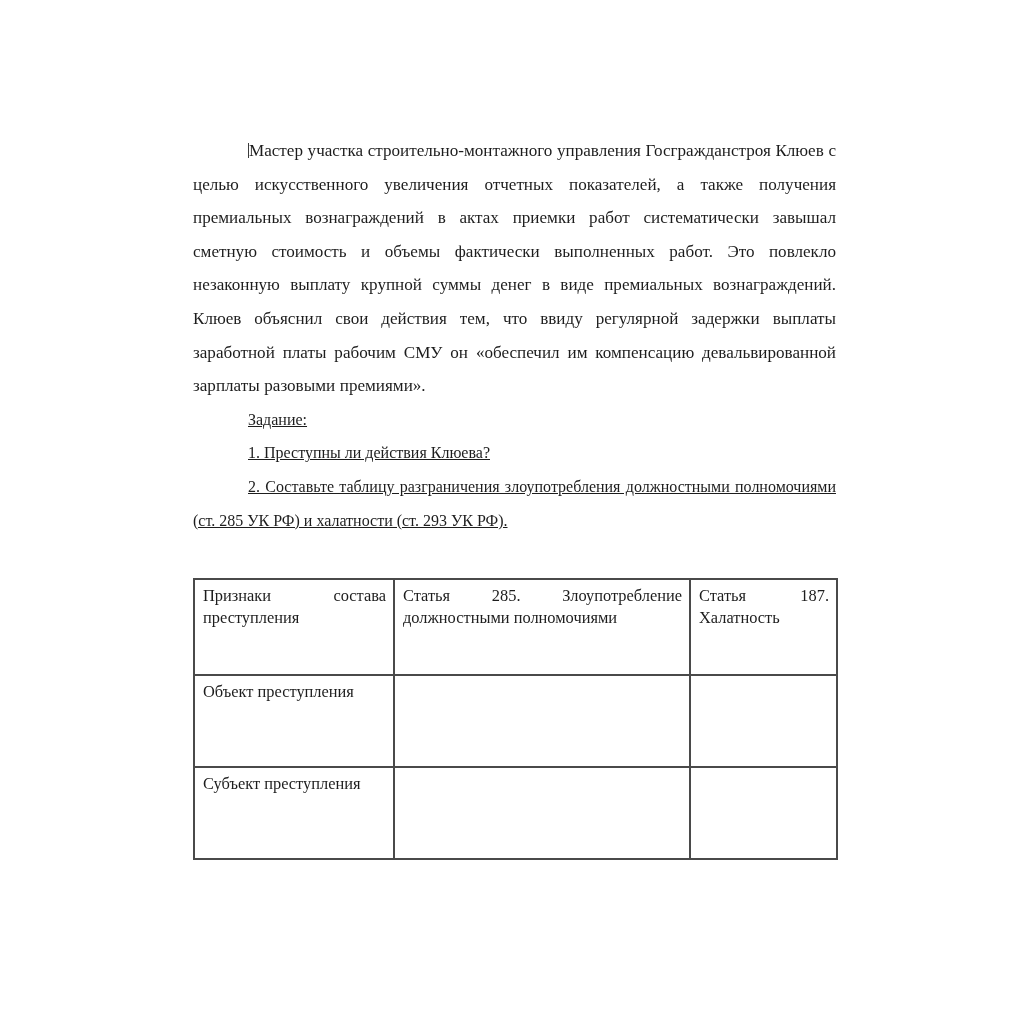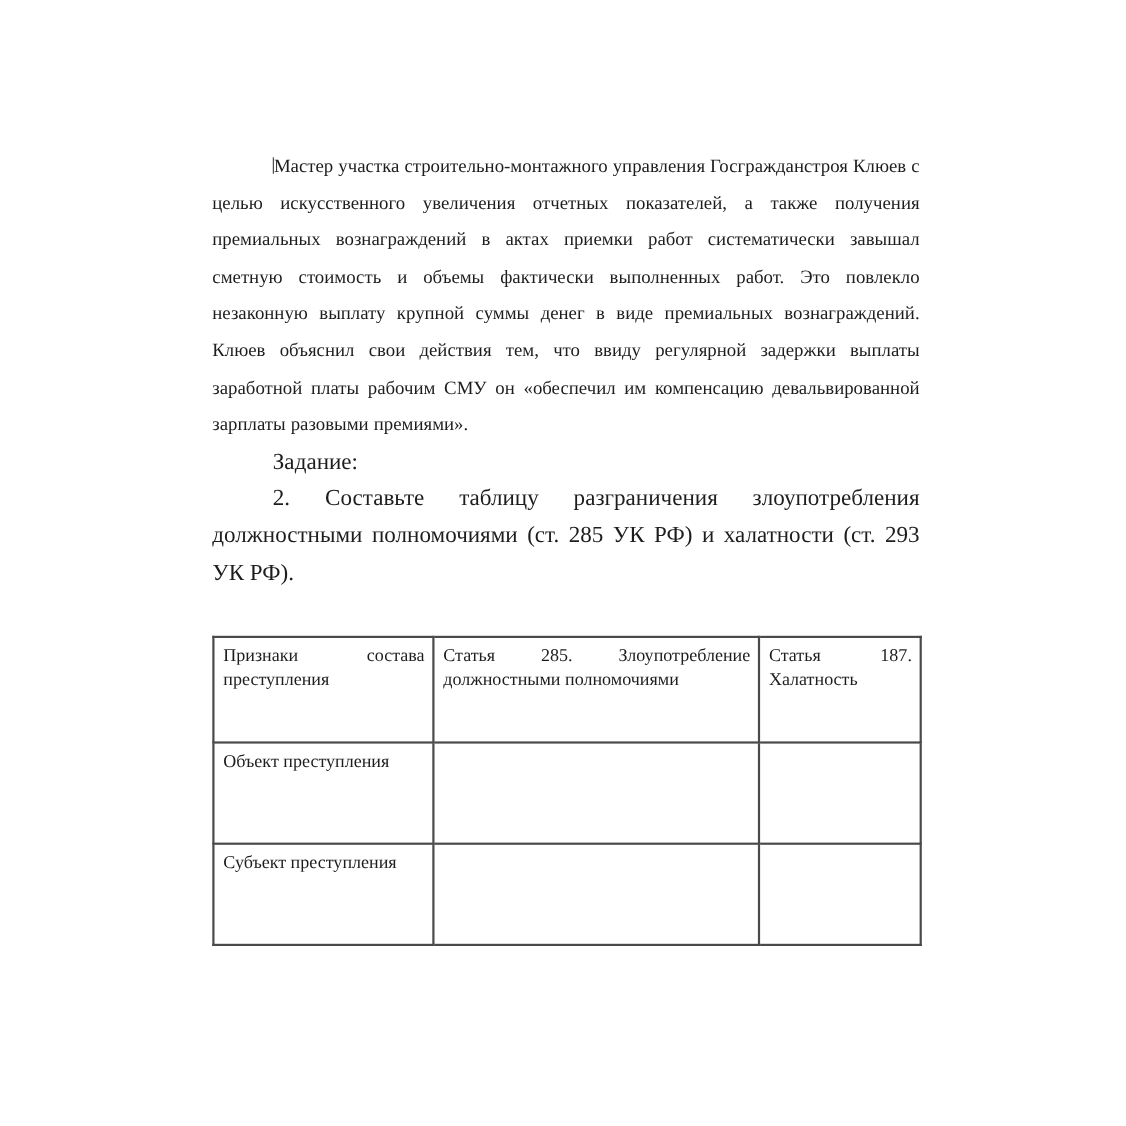--- a/index.html
+++ b/index.html
@@ -41,26 +41,27 @@
     text-indent: 55px;
     margin: 0;
     hyphens: none;
     word-spacing: 0.02em;
   }
   .para.last-justify {
     text-align-last: left;
     margin-top: 20px;
   }
   .task-line {
-    font-size: 21px;
+    font-size: 16px;
     line-height: 33.6px;
     text-indent: 55px;
     text-align: justify;
     text-align-last: left;
     margin: 0;
+    text-decoration: underline;
   }
 
   
   .caret {
     display: inline-block;
     width: 1px;
     height: 15px;
     background: #3b3b3b;
     vertical-align: -2px;
     margin-right: 0px;
@@ -103,20 +104,21 @@
 <body>
 
 <div id="page">
 
   <div id="content">
 
     <p class="para last-justify"><span class="caret"></span><span>Мастер участка строительно-монтажного управления Госгражданстроя Клюев с целью искусственного увеличения отчетных показателей, а также получения премиальных вознаграждений в актах приемки работ систематически завышал сметную стоимость и объемы фактически выполненных работ. Это повлекло незаконную выплату крупной суммы денег в виде премиальных вознаграждений. Клюев объяснил свои действия тем, что ввиду регулярной задержки выплаты заработной платы рабочим СМУ он «обеспечил им компенсацию девальвированной зарплаты разовыми премиями».</span></p>
 
     <p class="task-line">Задание:</p>
 
+    <p class="task-line">1. Преступны ли действия Клюева?</p>
 
     <p class="task-line" style="text-align: justify;">2. Составьте таблицу разграничения злоупотребления должностными полномочиями (ст. 285 УК РФ) и халатности (ст. 293 УК РФ).</p>
 
   </div>
 
   <div id="grid-wrap">
     <table class="grid">
       <colgroup>
         <col class="c1">
           <col class="c2">

